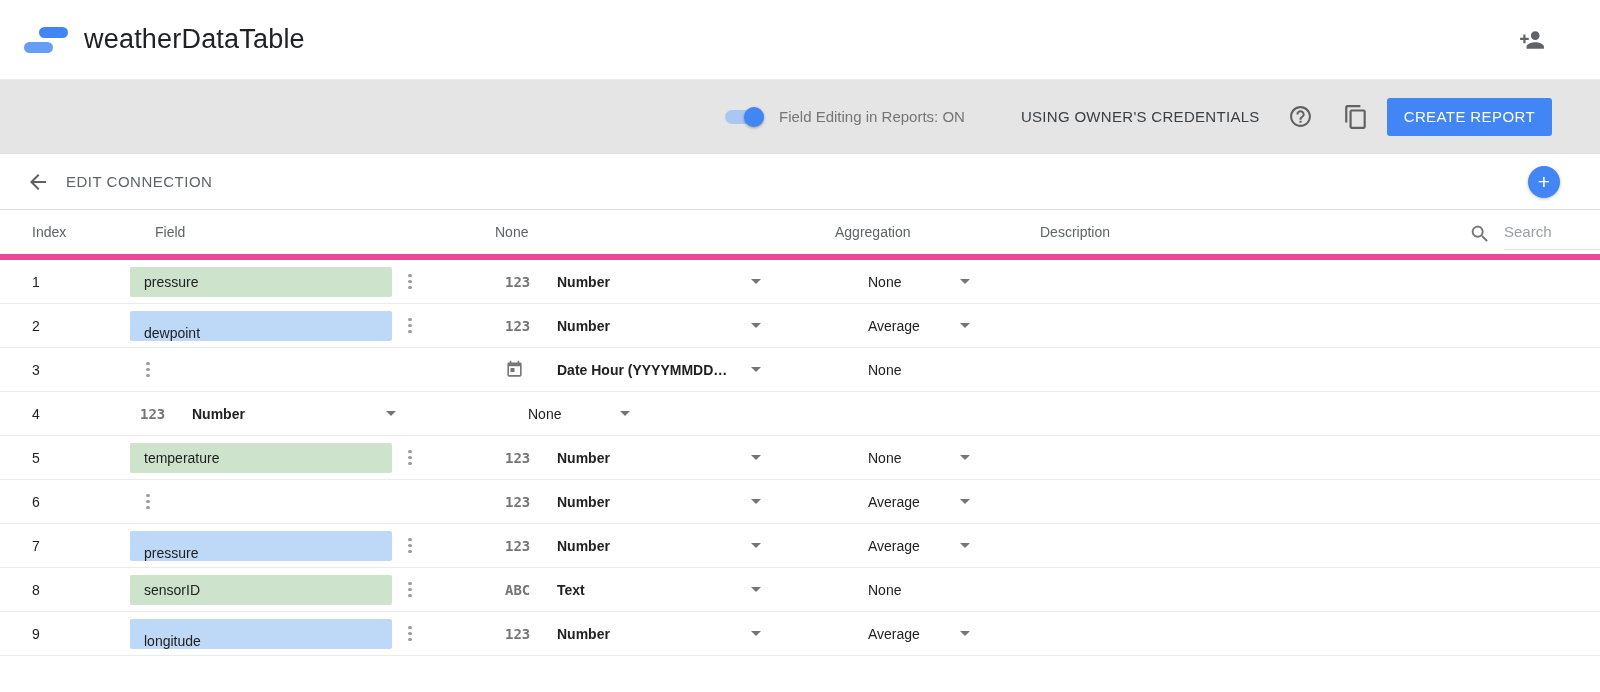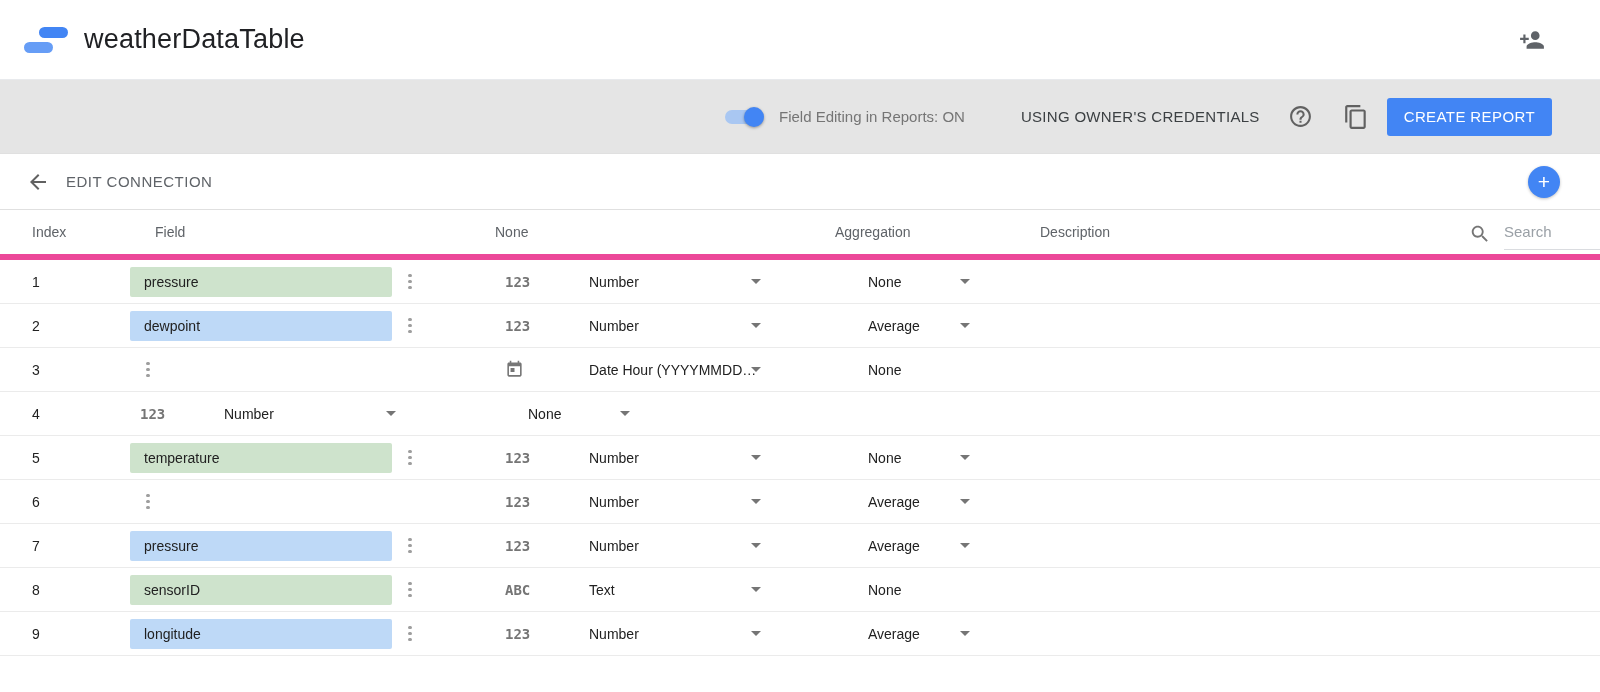--- a/index.html
+++ b/index.html
@@ -146,39 +146,39 @@
   }
   .c-index { padding-left: 32px; color: #212121; }
   .c-field { display: flex; align-items: center; }
   .chip {
     width: 262px; height: 30px; border-radius: 2px;
     display: flex; align-items: center;
     padding-left: 14px; cursor: pointer;
     color: #212121;
   }
   .chip.dimension { background: var(--dimension-green); }
-  .chip.metric    { background: var(--metric-blue); }
+  .chip.metric    { background: var(--metric-blue); align-items: flex-end; }
   .dots {
     margin-left: 12px; padding: 4px;
     display: flex; flex-direction: column; gap: 2.5px;
     cursor: pointer;
   }
   .dots i { width: 3.5px; height: 3.5px; border-radius: 50%; background: #9e9e9e; display: block; }
 
   .c-type { position: relative; height: 100%; display: flex; align-items: center; cursor: pointer; }
   .type-icon {
     position: absolute; left: 10px; width: 44px;
     color: #757575; font-weight: 700; font-size: 14px;
     font-family: "DejaVu Sans Mono", monospace;
     display: inline-flex; align-items: center;
   }
   .type-icon svg { fill: #757575; }
   .type-label {
-    margin-left: 94px; max-width: 186px;
-    white-space: nowrap; overflow: hidden; text-overflow: ellipsis;
+    margin-left: 62px; max-width: 186px;
+    white-space: nowrap; overflow: hidden; text-overflow: ellipsis; font-weight: bold;
   }
   .arrow {
     width: 0; height: 0;
     border-left: 5px solid transparent;
     border-right: 5px solid transparent;
     border-top: 5px solid #757575;
   }
   .type-arrow { position: absolute; left: 256px; }
 
   .c-agg { position: relative; height: 100%; display: flex; align-items: center; cursor: pointer; }

